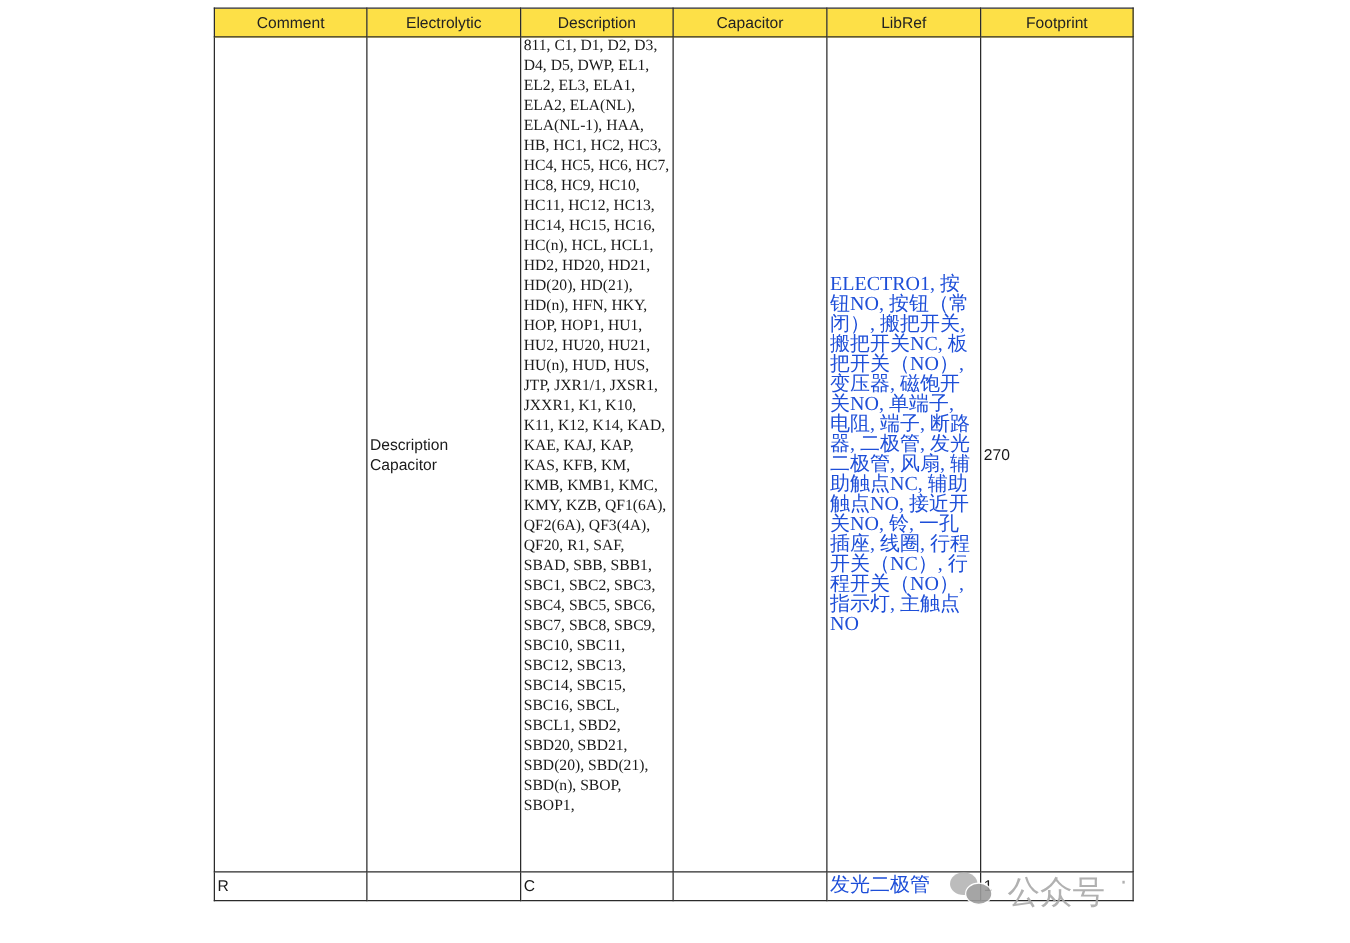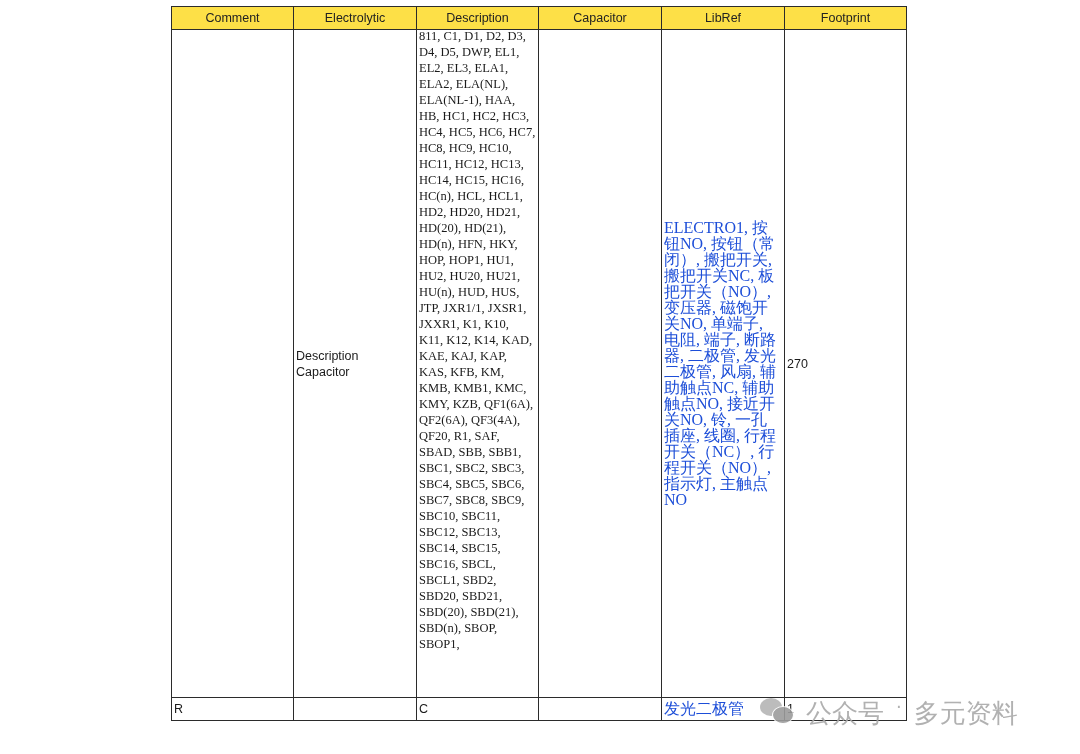--- a/index.html
+++ b/index.html
@@ -68,14 +68,13 @@
   </tbody>
 </table>
 
 <div class="watermark">
   <span class="wm-logo">
     <span class="wm-bubble1"></span>
       <span class="wm-bubble2"></span>
   </span>
   <span>公众号</span>
   <span class="wm-dot">·</span>
-  <span>多元资料</span>
 </div>
 
 </body></html>

